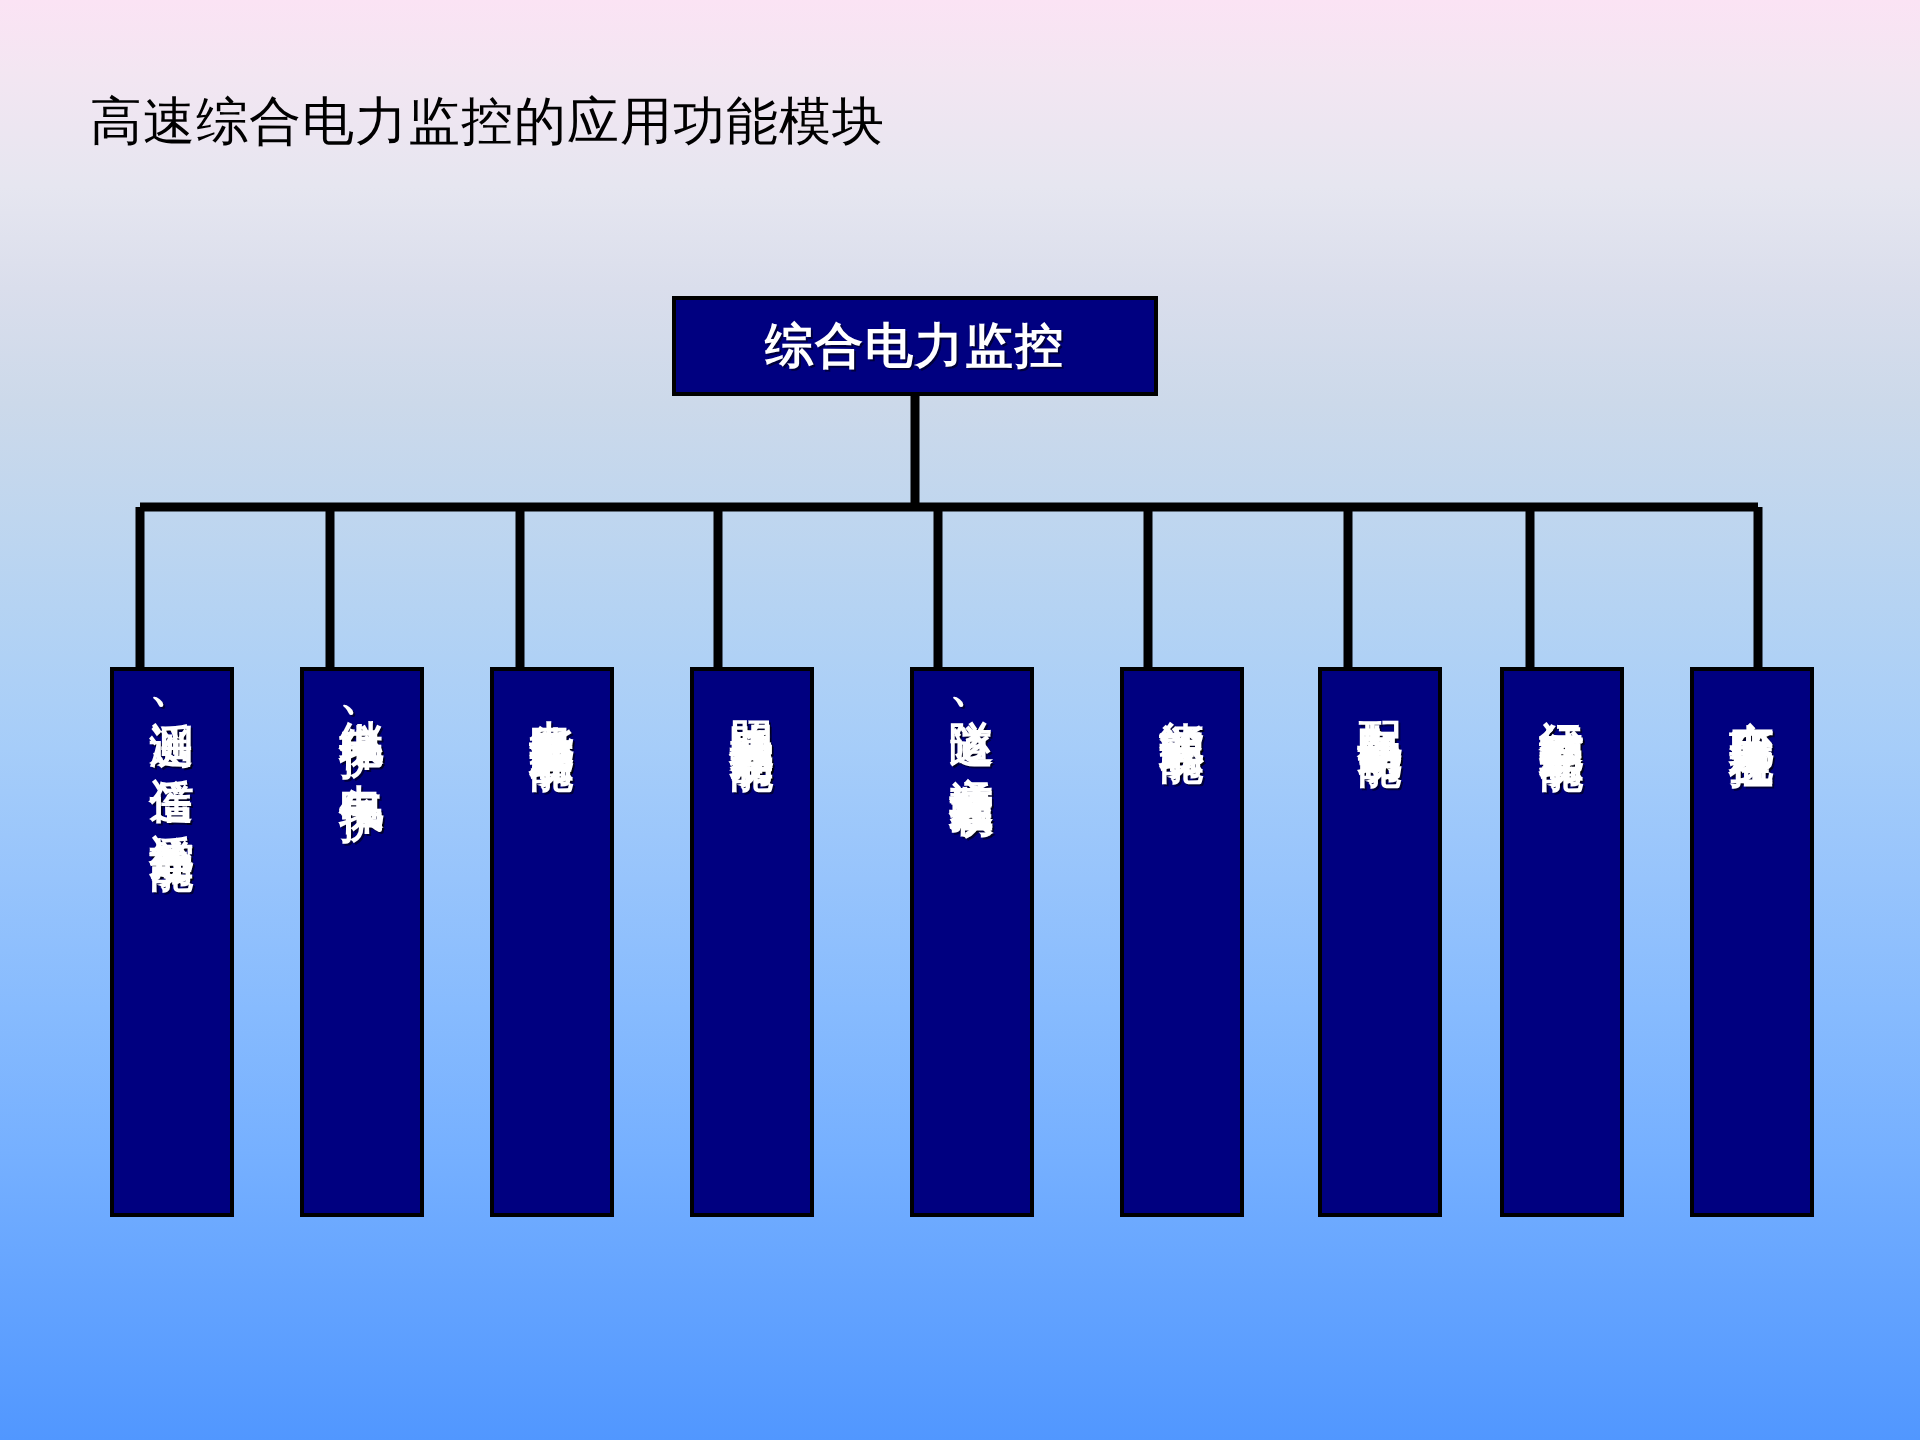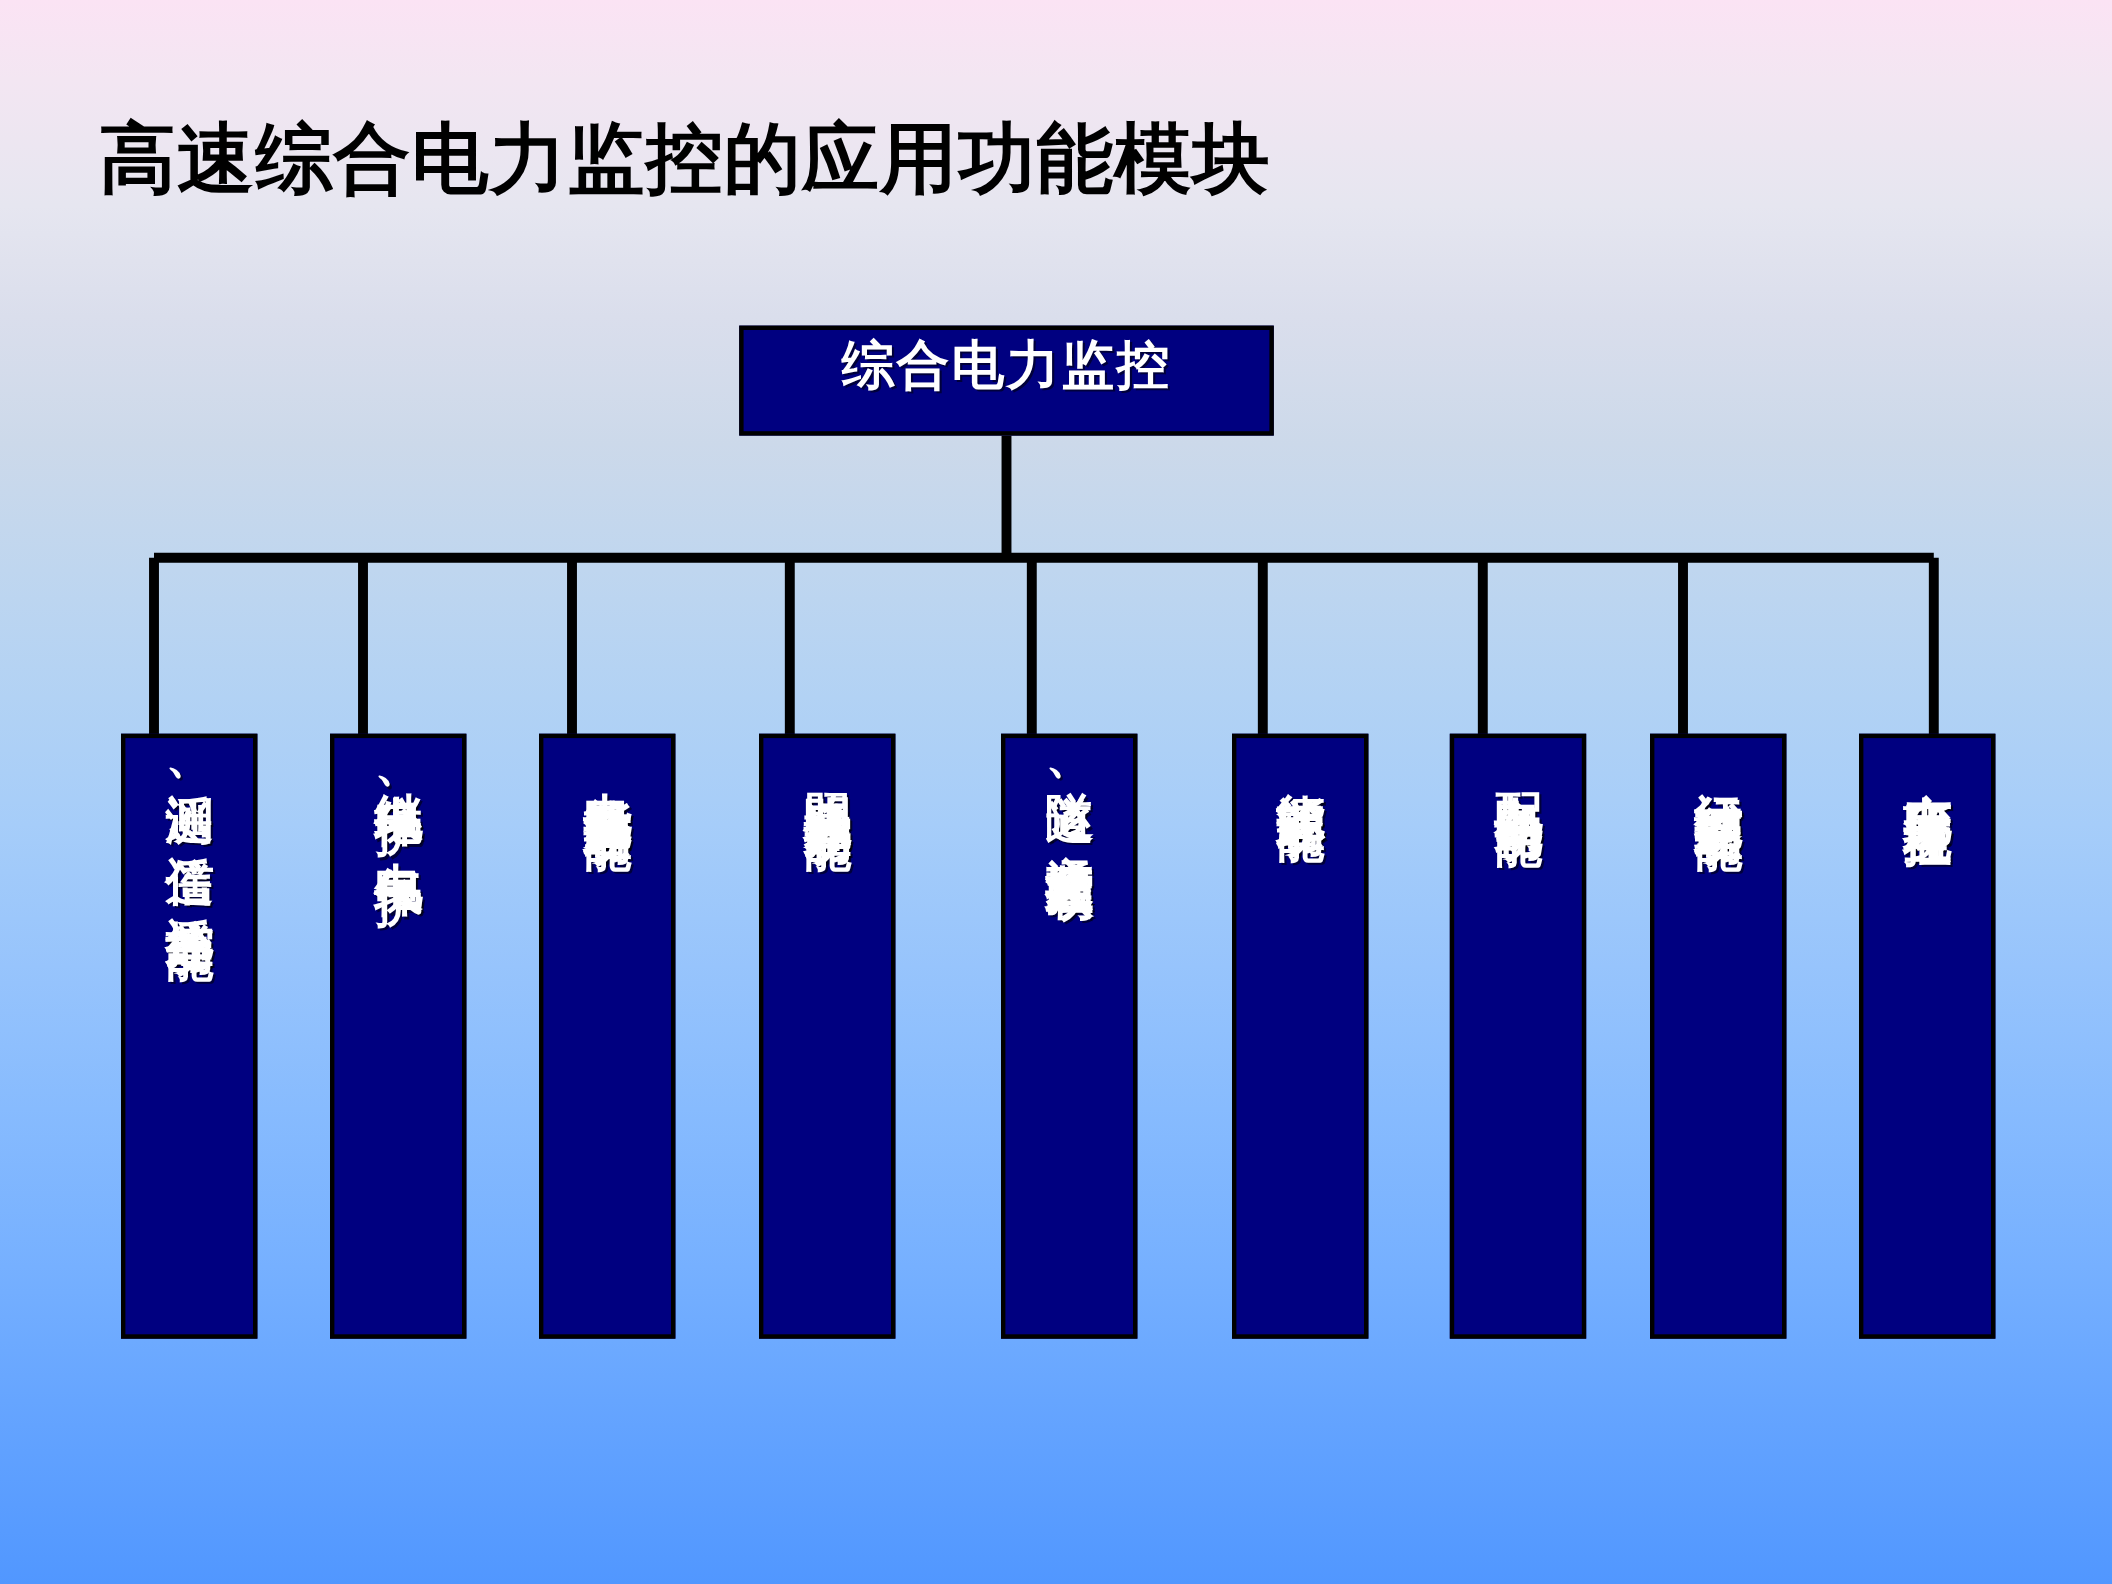--- a/index.html
+++ b/index.html
@@ -31,27 +31,26 @@
         #63a3ff 90%,
         #5197ff 100%);
   }
 
   
   #title {
     position: absolute;
     left: 90px;
     top: 92px;
     width: 1500px;
-    font-size: 70px;
-    font-weight: bold;
+    font-size: 52px;
+    font-weight: normal;
     letter-spacing: 1px;
     color: #000000;
     line-height: 1.15;
     white-space: nowrap;
-    margin-top: 12px;
   }
 
   
   #connectors {
     position: absolute;
     left: 0;
     top: 0;
     width: 1920px;
     height: 1440px;
     pointer-events: none;
@@ -67,20 +66,21 @@
     font-weight: bold;
     text-shadow: 2px 2px 0 rgba(0,0,0,0.55);
   }
 
   #root-node {
     left: 672px;
     top: 296px;
     width: 486px;
     height: 100px;
     display: flex;
+    align-items: center;
     justify-content: center;
     font-size: 48px;
     letter-spacing: 2px;
   }
 
   .leaf {
     top: 667px;
     height: 550px;
     width: 124px;
     display: flex;

